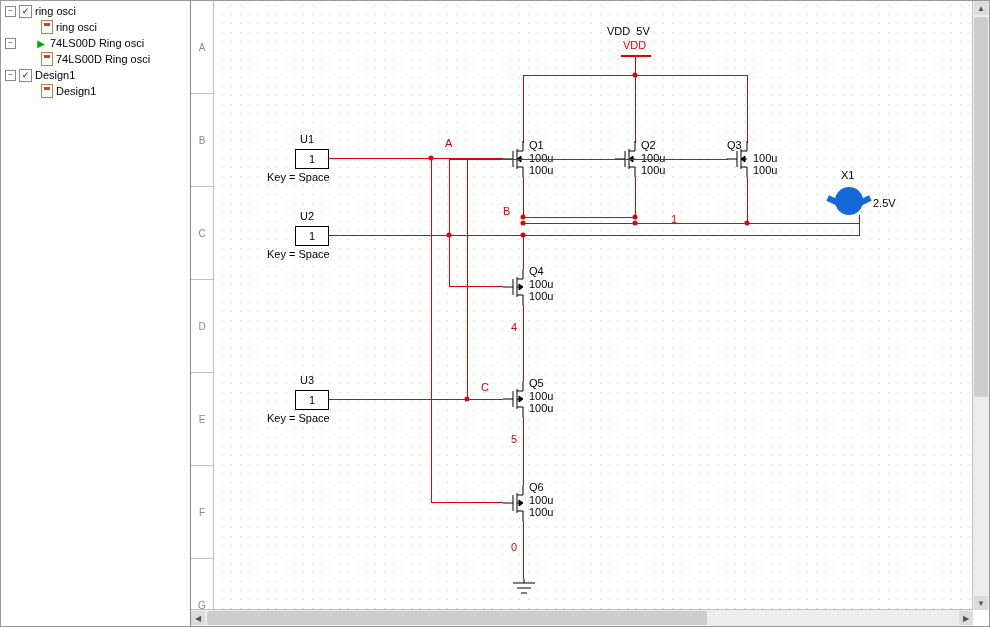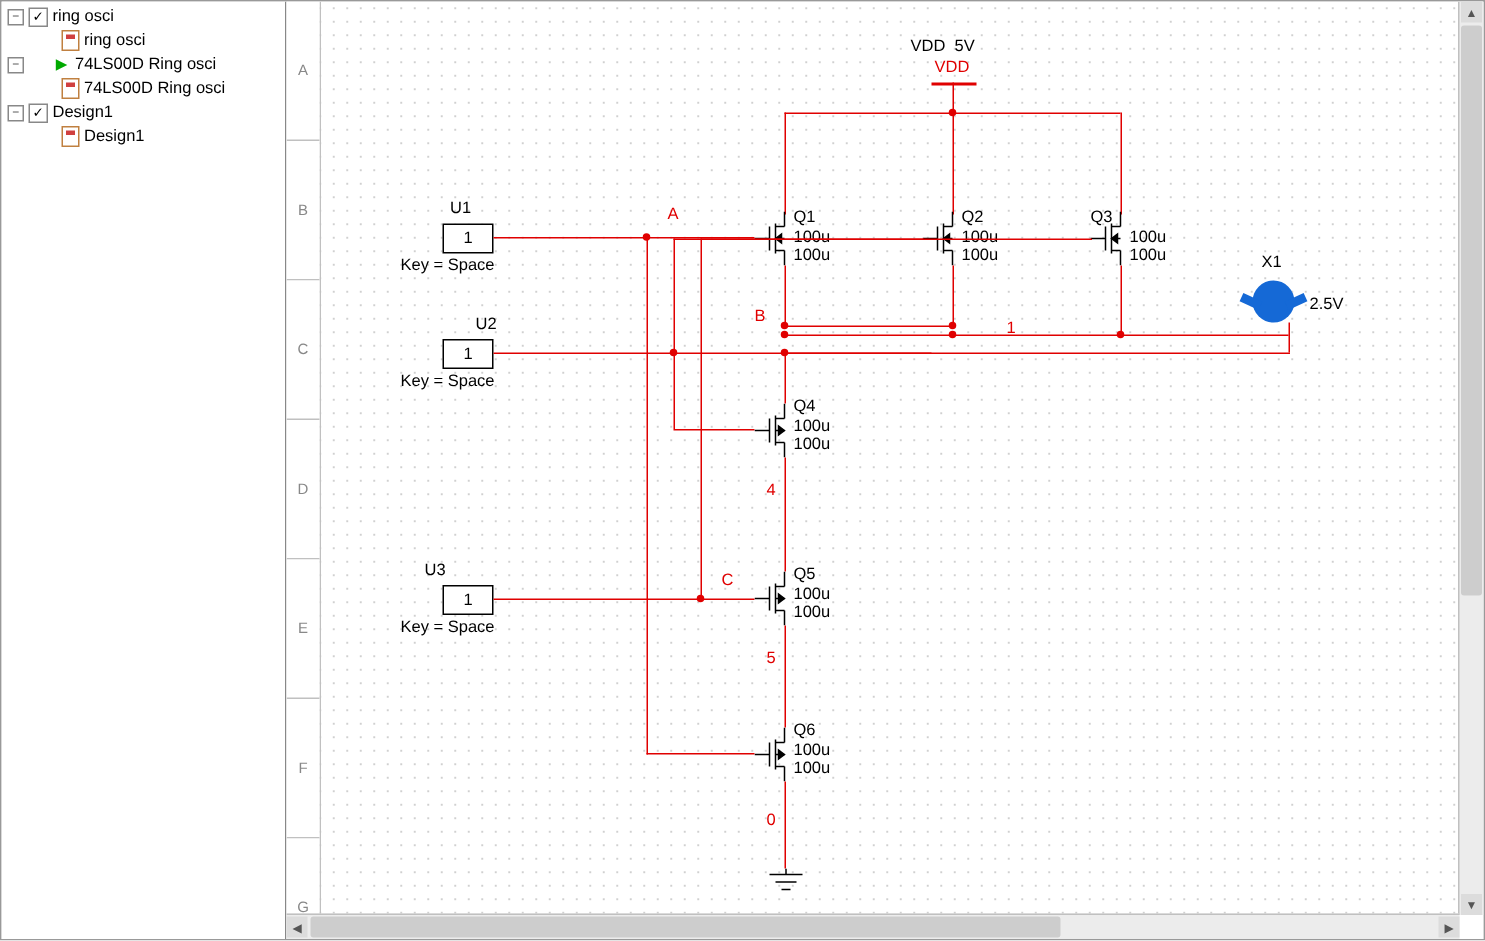--- a/index.html
+++ b/index.html
@@ -113,30 +113,30 @@
       <div class="lbl" style="left:109px;top:132px">U1</div>
       <div class="ubox" style="left:104px;top:148px">
           <span>1</span>
         </div>
       <div class="lbl" style="left:76px;top:170px">Key = Space</div>
 
       <div class="wire wh" style="left:138px;top:157px;width:174px"></div>
       <div class="junc" style="left:240px;top:157px"></div>
       <div class="lbl red" style="left:254px;top:136px">A</div>
 
-      <div class="lbl" style="left:126px;top:209px">U2</div>
+      <div class="lbl" style="left:109px;top:209px">U2</div>
       <div class="ubox" style="left:104px;top:225px">
           <span>1</span>
         </div>
       <div class="lbl" style="left:76px;top:247px">Key = Space</div>
       <div class="wire wh" style="left:138px;top:234px;width:292px"></div>
       <div class="junc" style="left:258px;top:234px"></div>
       <div class="lbl red" style="left:312px;top:204px">B</div>
 
-      <div class="lbl" style="left:92px;top:373px">U3</div>
+      <div class="lbl" style="left:109px;top:373px">U3</div>
       <div class="ubox" style="left:104px;top:389px">
           <span>1</span>
         </div>
       <div class="lbl" style="left:76px;top:411px">Key = Space</div>
       <div class="wire wh" style="left:138px;top:398px;width:174px"></div>
       <div class="junc" style="left:276px;top:398px"></div>
       <div class="lbl red" style="left:290px;top:380px">C</div>
 
       <div class="mos" style="left:312px;top:140px">
         <svg width="30" height="36">

